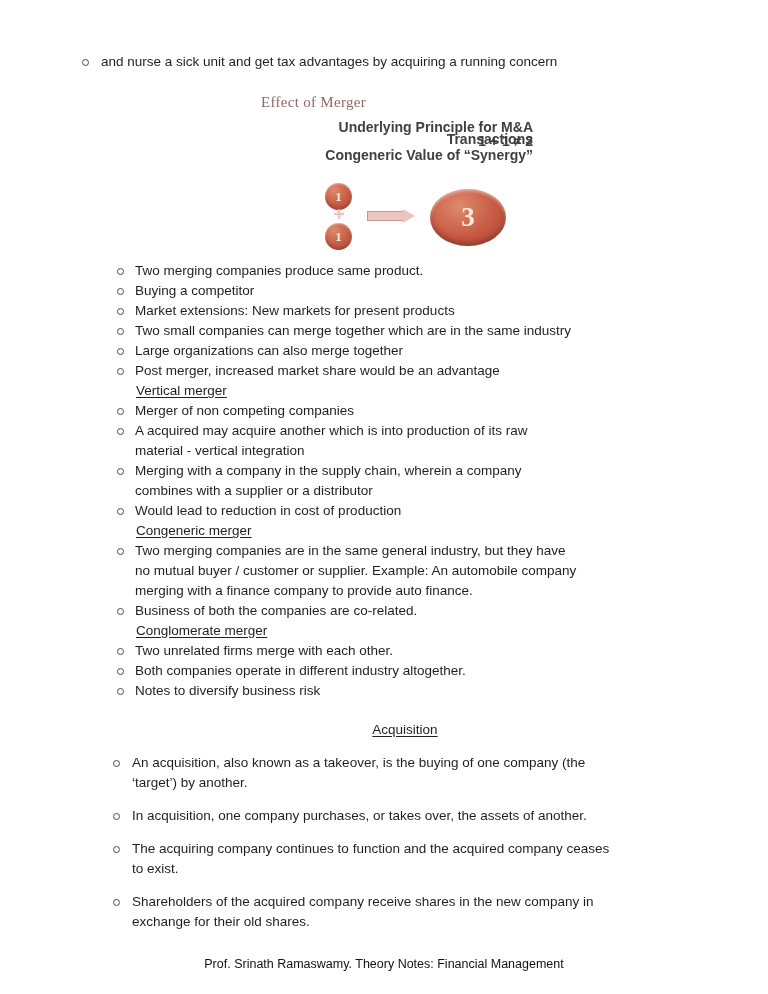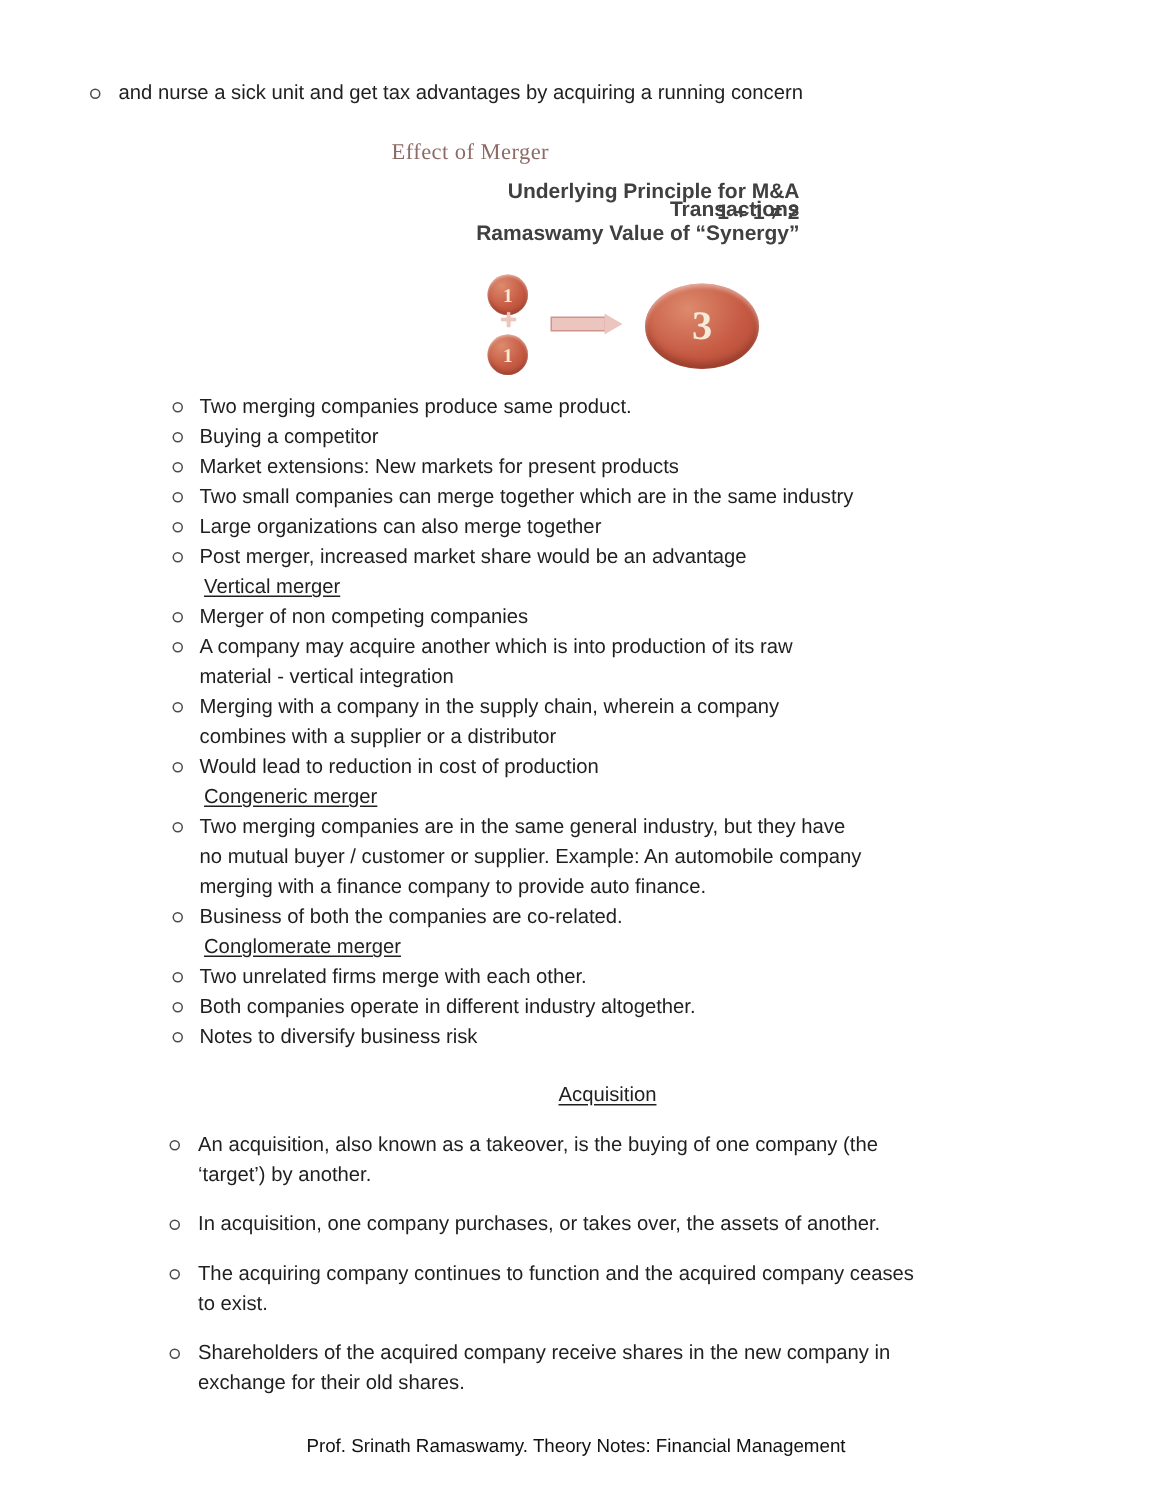--- a/index.html
+++ b/index.html
@@ -10,23 +10,23 @@
     font-family: "Liberation Sans", sans-serif;
     font-size: 13.5px;
     line-height: 20px;
     color: var(--text_color, #1f1f1f);
     overflow: hidden;
   }
   .page { position: relative; width: 768px; height: 994px; padding-top: 52px; box-sizing: border-box; }
 
   
   .bullet-row { display: flex; align-items: flex-start; padding-right: 55px; }
-  .bullet-row.intro { padding-left: 60px; }
+  .bullet-row.intro { padding-left: 82px; }
   .bullet-row.outer { padding-left: 113px; margin-top: 13px; }
-  .bullet-row.sub   { padding-left: 82px; margin-left: 33px; }
+  .bullet-row.sub   { padding-left: 117px; }
   .marker { flex: 0 0 19px; position: relative; height: 20px; }
   .bullet-row.sub .marker { flex-basis: 18px; }
   .marker::before {
     content: ""; position: absolute; left: 0; top: 7px;
     width: 5px; height: 5px; border: 1px solid #4a4a4a; border-radius: 50%;
     background: transparent;
   }
   .btext { flex: 1 1 auto; white-space: pre-line; }
 
   
@@ -99,21 +99,21 @@
 
   <div class="bullet-row intro">
     <span class="marker"></span>
     <span class="btext">and nurse a sick unit and get tax advantages by acquiring a running concern</span>
   </div>
 
   <div class="diagram">
     <div class="diagram-title">Effect of Merger</div>
     <div class="diagram-caption cap1">Underlying Principle for M&amp;A Transactions</div>
     <div class="diagram-caption cap2">1 + 1 ≠ 2</div>
-    <div class="diagram-caption cap3">Ramaswamy Value of “Synergy”</div>
+    <div class="diagram-caption cap3">Congeneric Value of “Synergy”</div>
     <div class="num-circle circle1">1</div>
     <div class="plus">+</div>
     <div class="num-circle circle2">1</div>
     <div class="block-arrow">
       <div class="shaft"></div>
       <div class="head"></div>
     </div>
     <div class="result-ellipse">3</div>
   </div>
 
@@ -155,21 +155,21 @@
   <section class="merger-section">
     <div class="section-heading"><span class="hu">Vertical merger</span></div>
     <div class="bullets">
   <div class="bullet-row sub">
     <span class="marker"></span>
     <span class="btext">Merger of non competing companies</span>
   </div>
 
   <div class="bullet-row sub">
     <span class="marker"></span>
-    <span class="btext">A company may acquire another which is into production of its raw
+    <span class="btext">A acquired may acquire another which is into production of its raw
 material - vertical integration</span>
   </div>
 
   <div class="bullet-row sub">
     <span class="marker"></span>
     <span class="btext">Merging with a company in the supply chain, wherein a company
 combines with a supplier or a distributor</span>
   </div>
 
   <div class="bullet-row sub">

